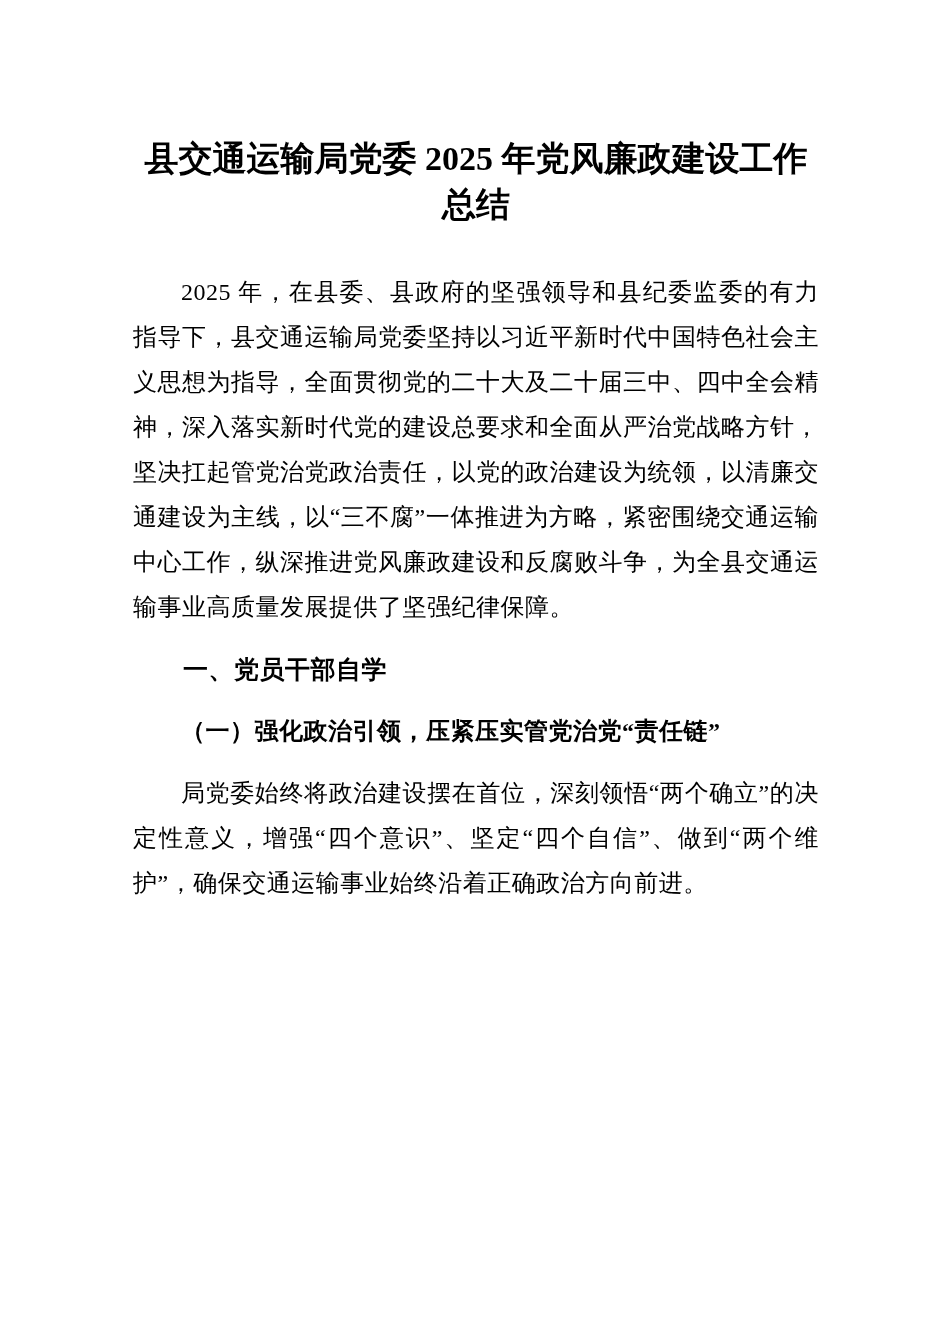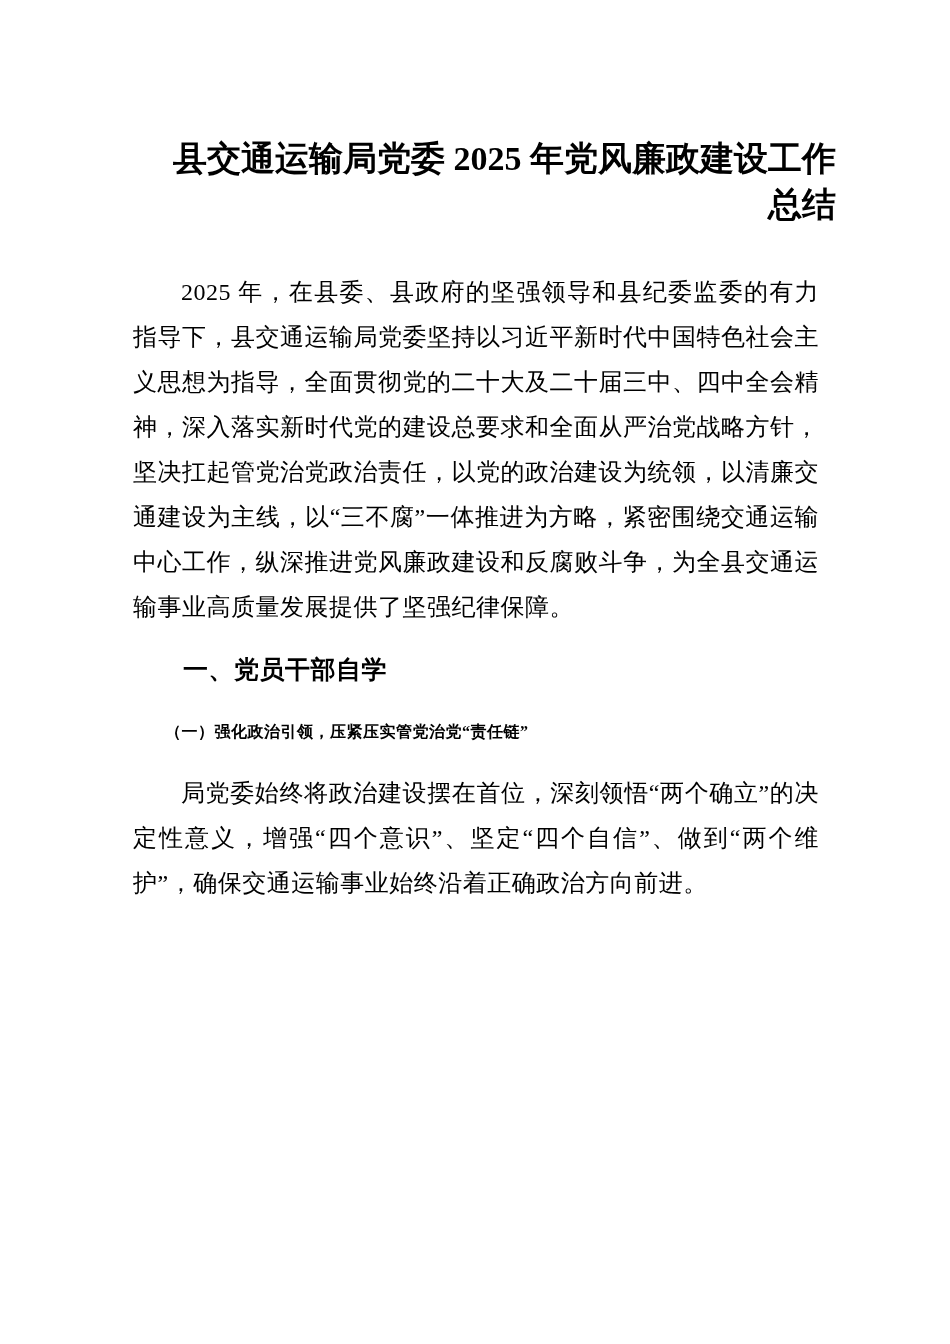--- a/index.html
+++ b/index.html
@@ -15,21 +15,21 @@
     box-sizing: border-box;
     padding: 136px 114px 0 116px;
     overflow: hidden;
     color: #000000;
   }
   .doc-title {
     font-family: "Liberation Serif", serif;
     font-weight: 700;
     font-size: 34px;
     line-height: 46px;
-    text-align: right;
+    text-align: center;
     color: #000000;
     margin: 0 0 42px 0;
     white-space: pre-line;
   }
   .para {
     margin: 17px;
     color: #000000;
     font-family: "Liberation Serif", serif;
     font-size: 24px;
     line-height: 45px;
@@ -39,21 +39,21 @@
   }
   .heading-1 {
     font-family: "DejaVu Sans", sans-serif;
     font-weight: 700;
     font-size: 25px;
     text-align: left;
   }
   .heading-2 {
     font-family: "Liberation Serif", serif;
     font-weight: 700;
-    font-size: 16px;
+    font-size: 24px;
     text-align: left;
   }
 </style>
 </head>
 <body>
 
 <div class="page">
   <h1 class="doc-title">县交通运输局党委 2025 年党风廉政建设工作
 总结</h1>
 

